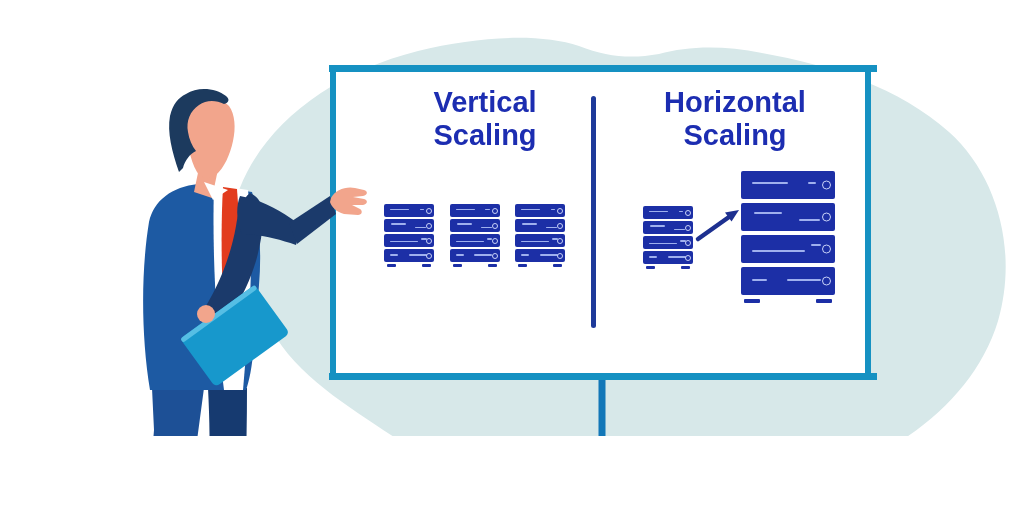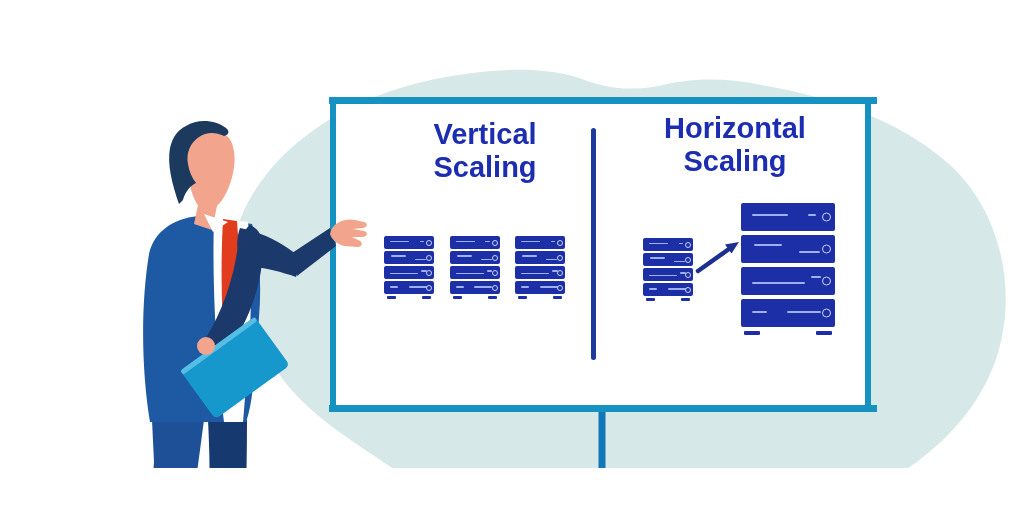--- a/index.html
+++ b/index.html
@@ -1,32 +1,32 @@
 <!DOCTYPE html>
 <html><head>
 <meta charset="utf-8">
 <style>
   html,body{margin:0;padding:0;background:#fff;}
   .scene{position:relative;width:1024px;height:436px;background:#fff;overflow:hidden;
-         font-family:"Liberation Sans",sans-serif;margin-top:32px;}
+         font-family:"Liberation Sans",sans-serif;}
   .abs{position:absolute;}
 
   
   .bar{position:absolute;background:#1591c2;}
   .bar-top{left:329px;top:65px;width:548px;height:7px;}
   .bar-bottom{left:329px;top:373px;width:548px;height:7px;}
   .border-left{left:330px;top:65px;width:6px;height:315px;}
   .border-right{left:865px;top:65px;width:6px;height:315px;}
   .surface{position:absolute;left:336px;top:72px;width:529px;height:301px;background:#ffffff;}
 
   
   .panel-title{position:absolute;text-align:center;font-weight:800;font-size:29px;line-height:1.13;
                color:#1c2db1;letter-spacing:0px;}
   .title-left{left:388px;top:86px;width:194px;}
-  .title-right{left:642px;top:80px;width:186px;}
+  .title-right{left:642px;top:86px;width:186px;}
 
   .divider{position:absolute;left:591px;top:96px;width:5px;height:232px;background:#1e3a9a;border-radius:3px;}
 
   
   .stack-row{position:absolute;left:384px;top:204px;width:181px;display:flex;justify-content:space-between;}
   .stack{display:flex;flex-direction:column;}
   .stack-sm{width:50px;height:63px;gap:2px;}
   .stack-lg{width:94px;height:132px;gap:4px;}
   .unit{position:relative;background:#1c2fa6;border-radius:2px;flex:1;}
   .lnA,.lnB{position:absolute;background:#9fb0ee;height:1.5px;border-radius:1px;display:block;}

